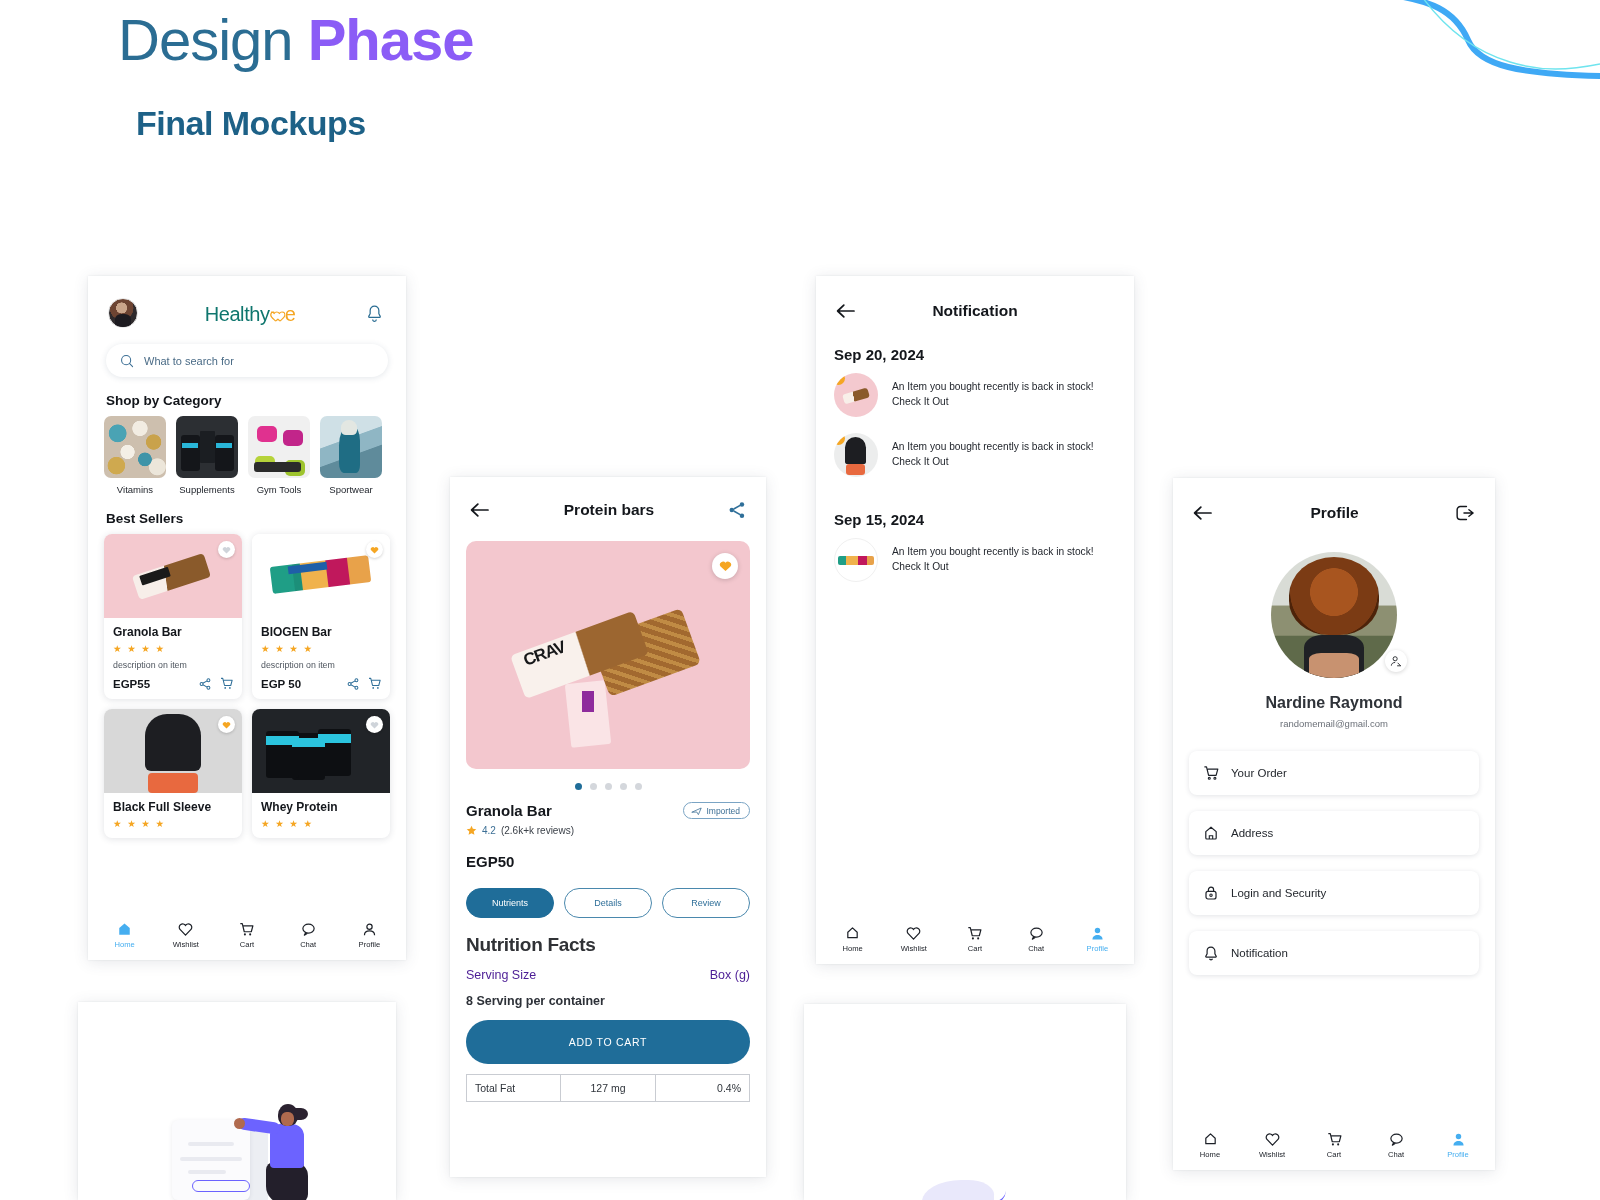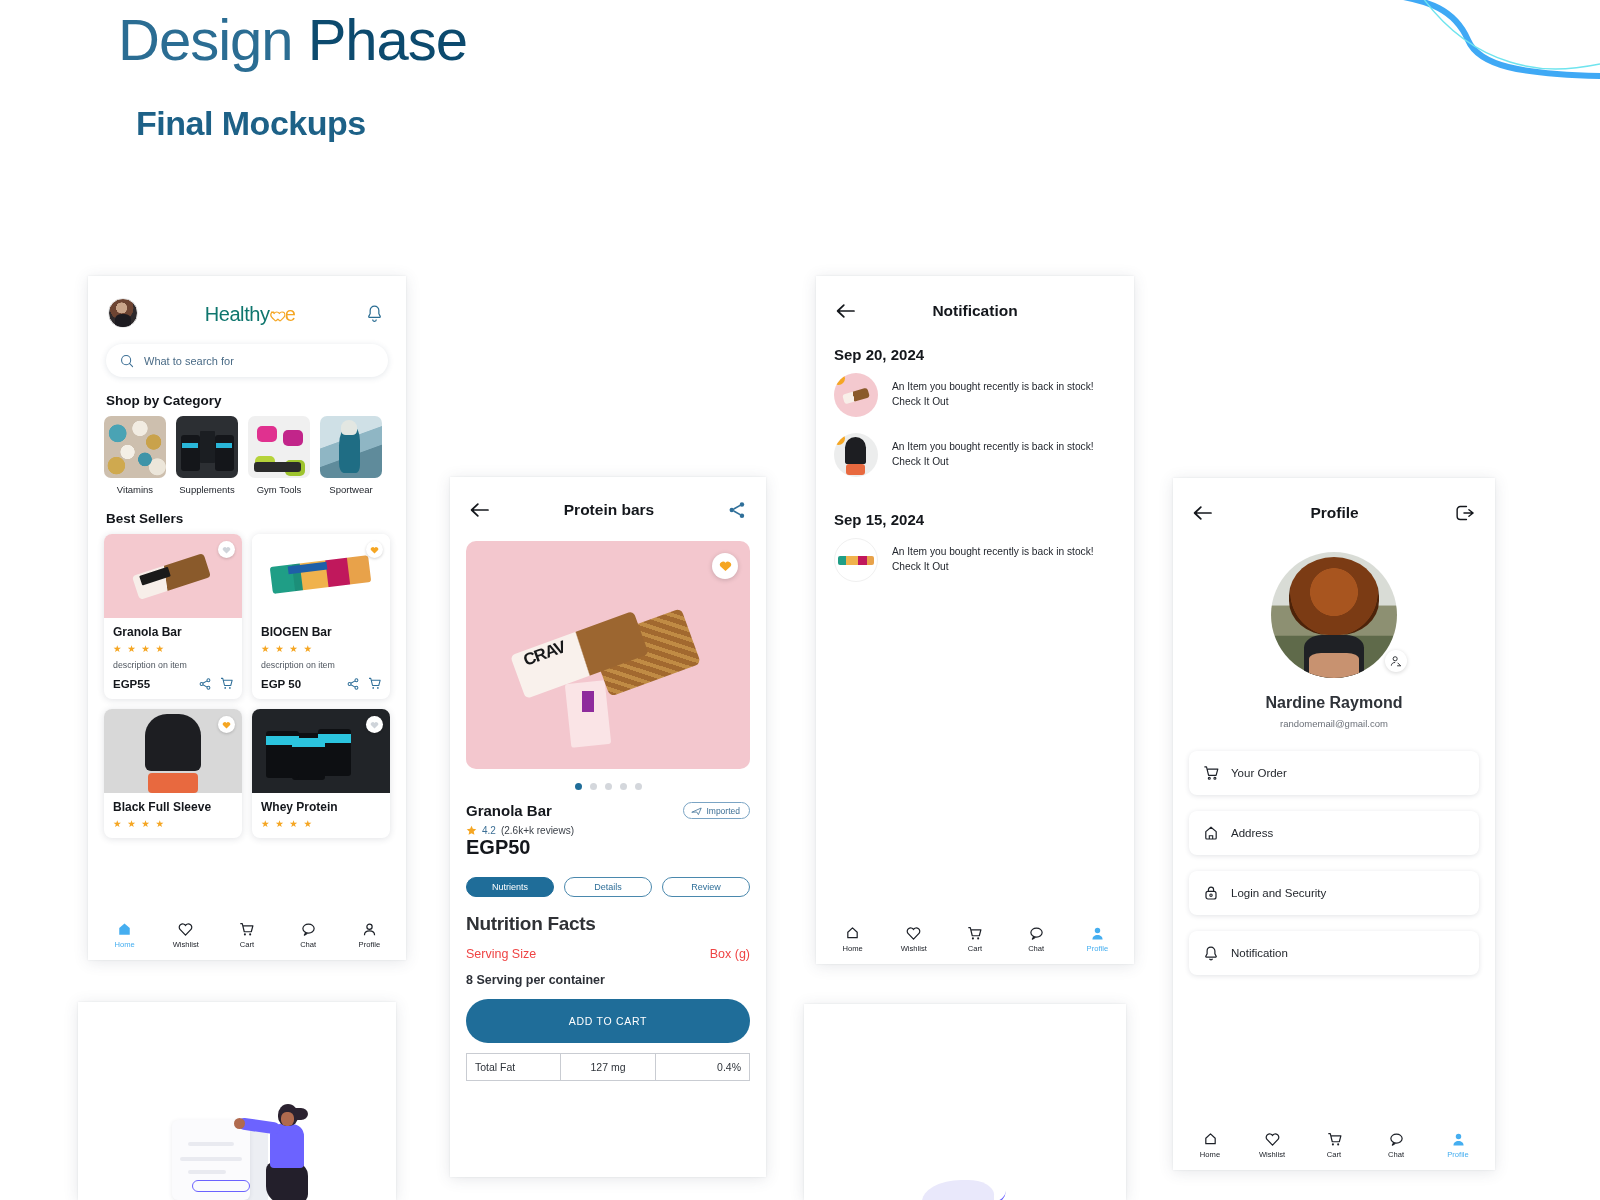--- a/index.html
+++ b/index.html
@@ -14,21 +14,21 @@
   
   .deco { position: absolute; top: 0; right: 0; width: 330px; height: 120px; pointer-events: none; }
 
   
   .page-title {
     position: absolute; left: 118px; top: 6px;
     font-size: 58px; font-weight: 400; letter-spacing: -1px;
     white-space: nowrap;
   }
   .page-title .t1 { color: #2b6d93; }
-  .page-title .t2 { color: #0c4a6e; font-weight: 400; }
+  .page-title .t2 { color: #8b5cf6; font-weight: 700; }
   .page-sub {
     position: absolute; left: 136px; top: 104px;
     font-size: 34px; font-weight: 700; color: #1d6187; letter-spacing: -0.5px;
   }
 
   
   .phone {
     position: absolute; background: #ffffff; overflow: hidden;
     box-shadow: 0 2px 14px rgba(60,70,90,0.13), 0 0 2px rgba(60,70,90,0.10);
   }
@@ -157,27 +157,27 @@
   .dot { width:7px; height:7px; border-radius:50%; background:#d4d7dc; }
   .dot.on { background:#1f6d99; }
   .d-body { padding: 12px 16px 0 16px; }
   .d-row { display:flex; align-items:center; justify-content:space-between; }
   .d-name { font-size: 15px; font-weight:700; color:#14171c; }
   .badge-imported { border:1px solid #7aa4c4; border-radius:12px; padding: 2.5px 9px 2.5px 7px;
      font-size: 8.5px; color:#3c6f95; display:flex; align-items:center; gap:4px; }
   .d-rating { display:flex; align-items:center; gap:5px; margin-top: 6px; }
   .d-rating .val { font-size: 10px; color:#3c6f95; }
   .d-rating .rev { font-size: 10px; color:#3b4149; }
-  .d-price { font-size: 20px; font-weight:700; color:#14171c; margin-top: 0; }
+  .d-price { font-size: 15px; font-weight:700; color:#14171c; margin-top: 17px; }
   .tabs { display:flex; gap: 10px; margin-top: 18px; }
-  .tab { flex:1; height: 20px; border-radius:15px; display:flex; align-items:center; justify-content:center;
+  .tab { flex:1; height: 30px; border-radius:15px; display:flex; align-items:center; justify-content:center;
      font-size: 9px; border:1px solid #4a88ad; color:#2f6f99; background:#fff; }
   .tab.active { background:#1f6d99; color:#fff; border-color:#1f6d99; }
   .nf-title { font-size: 19px; font-weight:800; color:#303236; margin-top: 16px; letter-spacing:-0.3px; }
-  .nf-row { display:flex; justify-content:space-between; font-size: 12.5px; color:#ef4444; margin-top: 12px; }
+  .nf-row { display:flex; justify-content:space-between; font-size: 12.5px; color:#4c1d95; margin-top: 12px; }
   .nf-sub { font-size: 12.5px; font-weight:700; color:#2d3138; margin-top: 12px; }
   .add-cart { margin: 12px 0 0 0; height: 44px; border-radius: 22px; background:#1f6d99; color:#fff;
      display:flex; align-items:center; justify-content:center; font-size: 10.5px; letter-spacing:0.7px; }
   .nf-table { margin-top: 10px; display:flex; border:1px solid #c9ccd2; }
   .nf-td { flex:1; padding: 7px 8px; font-size: 10.5px; color:#2f343b; border-right:1px solid #c9ccd2; }
   .nf-td:last-child { border-right:0; text-align:right; }
   .nf-td.c { text-align:center; }
 
   
   .n-head { display:flex; align-items:center; padding: 26px 20px 0 20px; }

